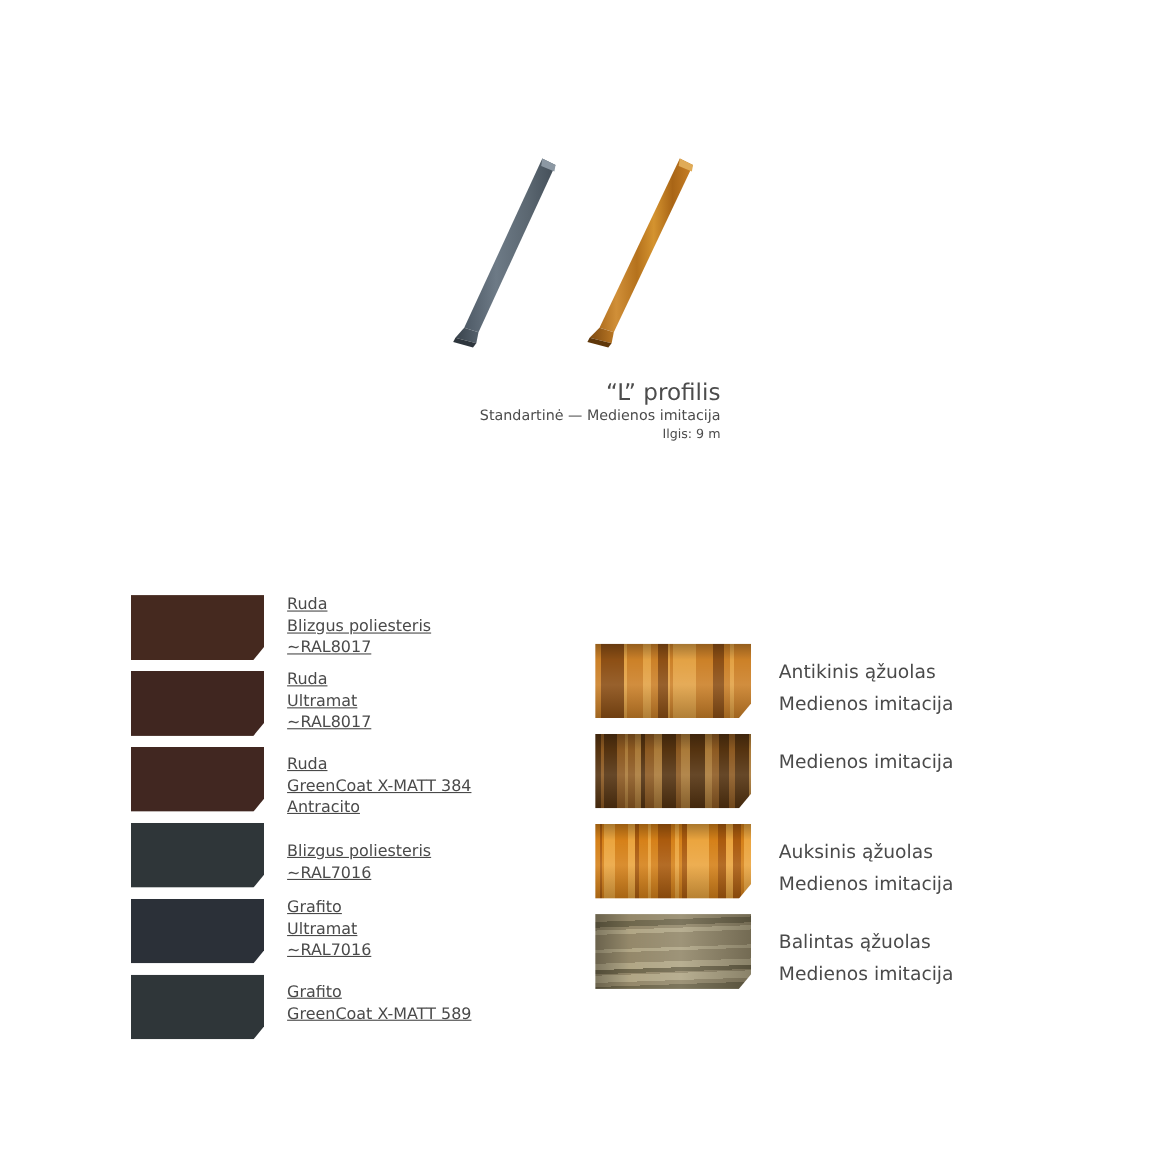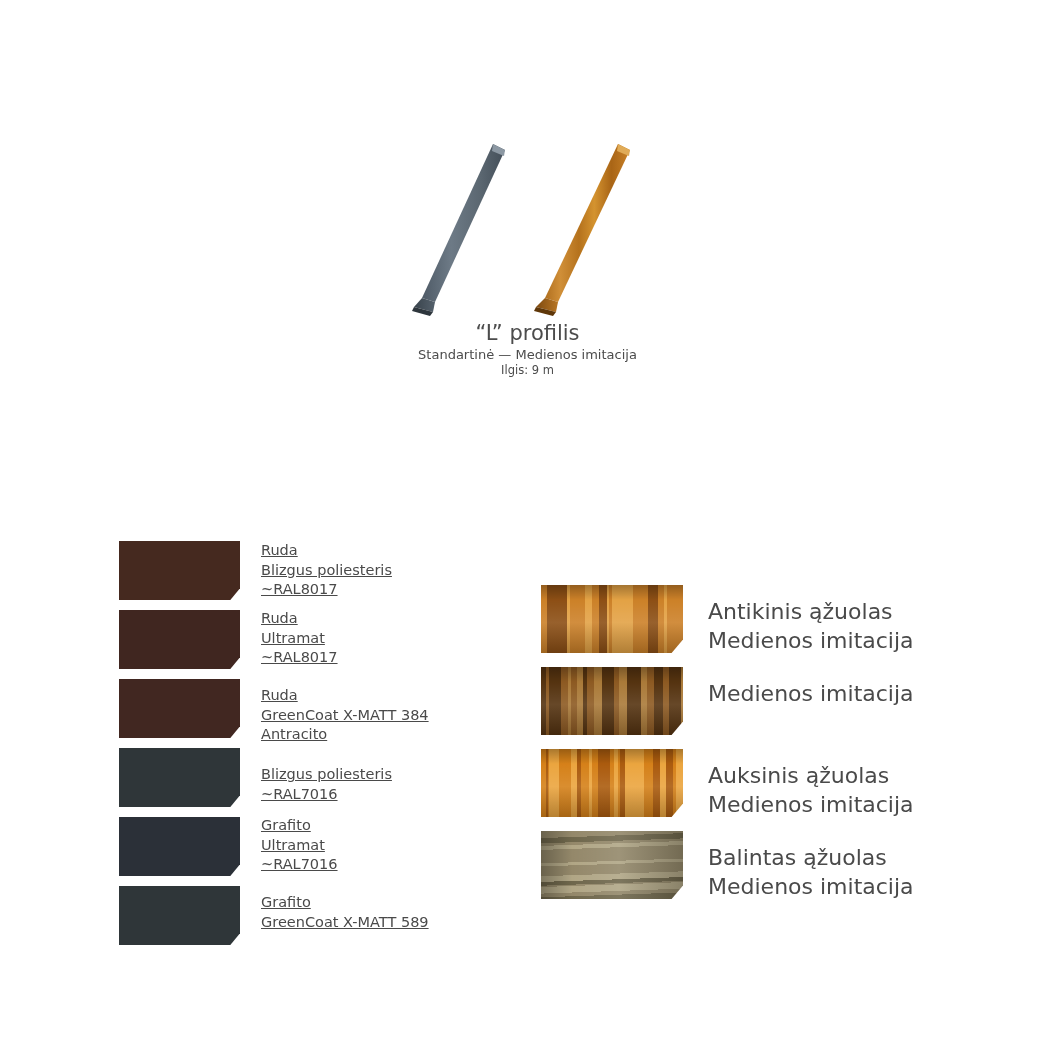--- a/index.html
+++ b/index.html
@@ -37,23 +37,23 @@
     height: 190px;
     top: 0;
   }
   .profile-item.left  { left: 0px; }
   .profile-item.right { left: 120px; }
   .profile-svg { display: block; width: 120px; height: 190px; }
 
   .product-caption {
     position: absolute;
     left: 0;
-    top: 180px;
+    top: 204px;
     width: 255px;
-    text-align: center;
+    text-align: right;
   }
   .product-title {
     font-size: 21px;
     line-height: 26px;
     color: #4c4c4c;
     font-weight: 400;
     margin: 0;
   }
   .product-sub {
     font-size: 13px;
@@ -98,21 +98,21 @@
   }
 
   .chip-label {
     position: absolute;
     font-size: 14.5px;
     line-height: 19.5px;
     color: #4a4a4a;
     white-space: nowrap;
   }
   .solids .chip-label { left: 142px; text-decoration: underline; }
-  .woods  .chip-label { left: 167px; font-size: 22px; line-height: 29px; }
+  .woods  .chip-label { left: 167px; font-size: 17px; line-height: 29px; }
 
   .chip-label .ln { display: block; }
 
   
   .solids .r0 .chip-label { top: 0px; }
   .solids .r1 .chip-label { top: -1px; }
   .solids .r2 .chip-label { top: 7px; }
   .solids .r3 .chip-label { top: 17px; }
   .solids .r4 .chip-label { top: -1px; }
   .solids .r5 .chip-label { top: 7px; }

